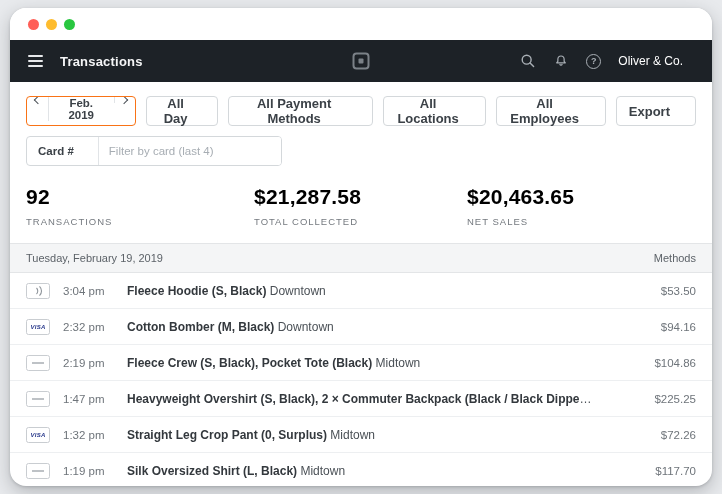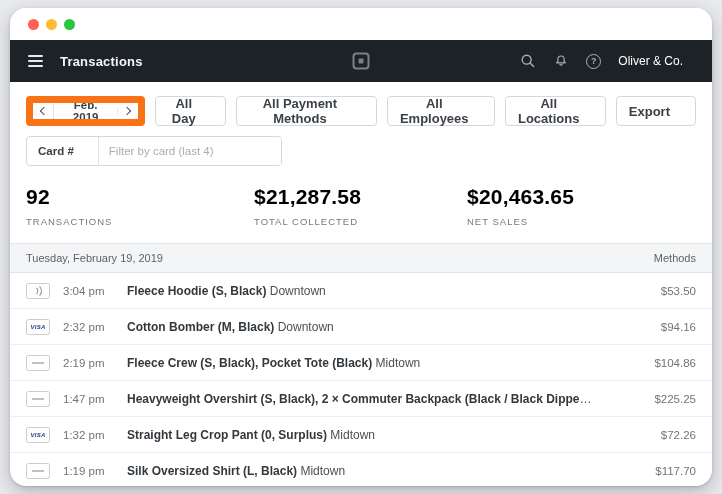--- a/index.html
+++ b/index.html
@@ -42,21 +42,21 @@
   .caret.dark { border-top-color:#555b61; }
   .caret.light { border-top-color:#c6cacd; }
 
   
   .pad { padding:0 16px; }
   .filters-row1 { margin-top:14px; display:flex; align-items:center; gap:10px; }
   .btn {
     height:30px; padding:0 12px; background:#fff; border:1px solid #d4d8db; border-radius:4px;
     font-size:13px; font-weight:600; color:#3b4147; display:inline-flex; align-items:center; gap:7px;
   }
-  .seg-group { display:inline-flex; align-items:center; height:30px; background:#fff; border:7px solid #f97316; border-radius:4px; overflow:hidden; }
+  .seg-group { display:inline-flex; align-items:flex-start; height:30px; background:#fff; border:1px solid #f97316; border-radius:4px; overflow:hidden; }
   .seg-group button { display:flex; align-items:center; justify-content:center; color:#3b4147; }
   .seg-arrow { width:27px; }
   .seg-group button + button { border-left:1px solid #e1e4e7; }
   .date-label { padding:0 12px; font-size:11.5px; font-weight:600; }
   .chev { width:6px; height:6px; border-left:1.6px solid #4a5056; border-bottom:1.6px solid #4a5056; display:inline-block; }
   .chev.left { transform:rotate(45deg); margin-left:2px; }
   .chev.right { transform:rotate(-135deg); margin-right:2px; }
   .export { margin-left:auto; }
 
   .filters-row2 { margin-top:10px; }
@@ -146,25 +146,25 @@
     </div>
     <button class="btn">
       <span>All Day</span>
         <span class="caret dark"></span>
     </button>
     <button class="btn">
       <span>All Payment Methods</span>
         <span class="caret dark"></span>
     </button>
     <button class="btn">
+      <span>All Locations</span>
+        <span class="caret dark"></span>
+    </button>
+    <button class="btn">
       <span>All Employees</span>
-        <span class="caret dark"></span>
-    </button>
-    <button class="btn">
-      <span>All Locations</span>
         <span class="caret dark"></span>
     </button>
     <button class="btn export">
       <span>Export</span>
         <span class="caret dark"></span>
     </button>
   </div>
 
   <div class="pad filters-row2">
     <div class="card-filter">

